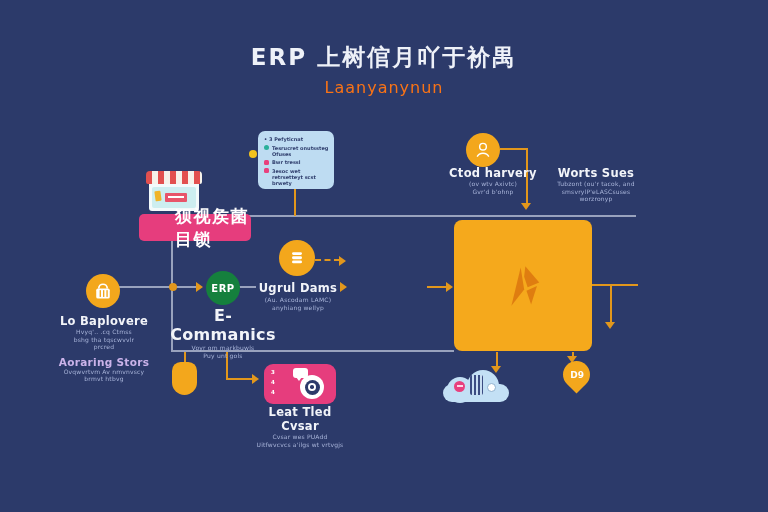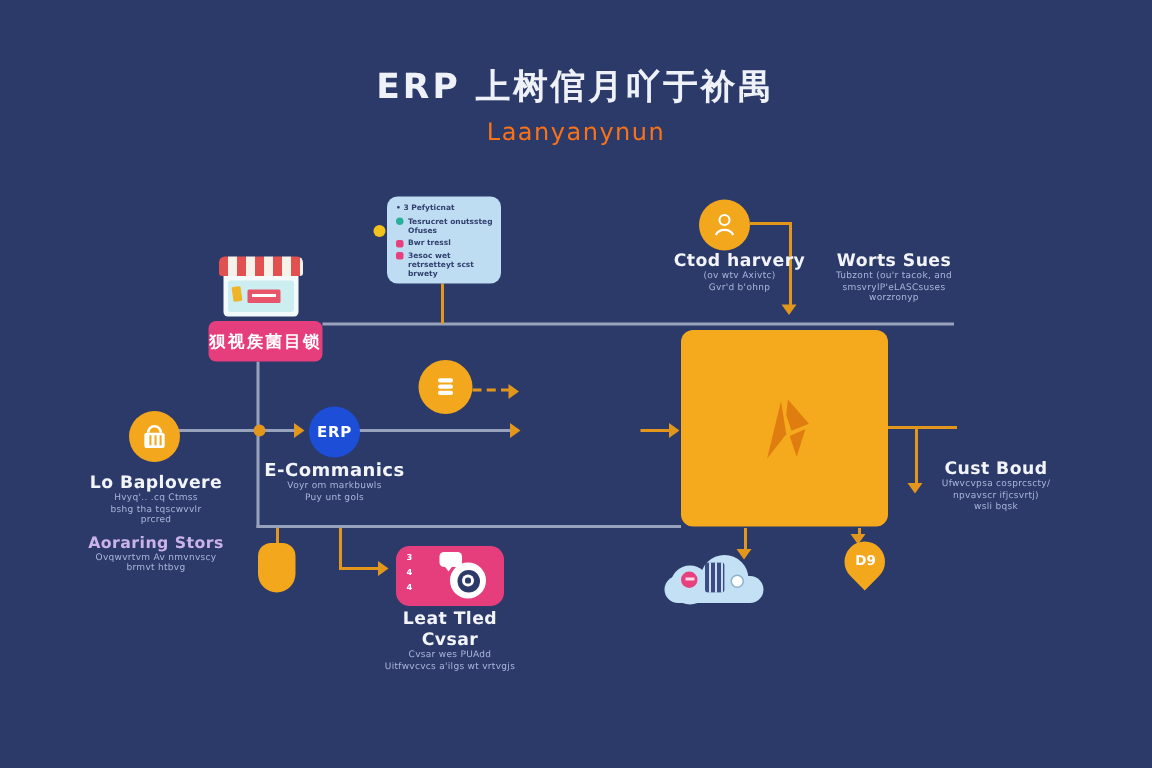--- a/index.html
+++ b/index.html
@@ -14,23 +14,23 @@
   .vline{background:#99a2bd;width:2px;}
   .hline.or,.vline.or{background:#e2971c;}
   .dash{border-top:2px dashed #e2971c;height:0;}
   .tri-r{width:0;height:0;border-top:5px solid transparent;border-bottom:5px solid transparent;border-left:7px solid #e2971c;}
   .tri-d{width:0;height:0;border-left:5px solid transparent;border-right:5px solid transparent;border-top:7px solid #e2971c;}
   .dot{background:#e2971c;border-radius:50%;}
   .node-label{color:#f2f4f9;font-weight:bold;font-size:11.5px;letter-spacing:.3px;}
   .tiny{color:#a9b5da;font-size:6px;line-height:1.25;letter-spacing:.2px;}
   .center{text-align:center;}
   .circle{border-radius:50%;background:#f3a71c;display:flex;align-items:center;justify-content:center;}
-  .erp-circle{background:#1d4ed8;color:#fff;font-weight:bold;font-size:10px;letter-spacing:.5px;}
+  .erp-circle{background:#15803d;color:#fff;font-weight:bold;font-size:10px;letter-spacing:.5px;}
   .pinkbox{background:#e63d7d;border-radius:5px;display:flex;align-items:center;justify-content:center;
-           color:#fff;font-weight:bold;font-size:11px;letter-spacing:1.5px;}
+           color:#fff;font-weight:bold;font-size:17px;letter-spacing:1.5px;padding-left:36px;}
   .bluebox{background:#cbe8f8;border-radius:9px;display:flex;align-items:center;justify-content:center;
            color:#273462;font-weight:bold;font-size:12px;letter-spacing:1px;}
   .card{background:#bedcf2;border-radius:7px;padding:5px 5px 4px 6px;box-sizing:border-box;}
   .card-row{display:flex;gap:3px;margin-bottom:2.5px;align-items:flex-start;}
   .card-txt{font-size:5px;line-height:1.2;color:#31406f;font-weight:bold;}
   .ic-g{width:5px;height:5px;border-radius:50%;background:#2ab09a;flex:0 0 auto;margin-top:.5px;}
   .ic-p{width:5px;height:5px;border-radius:1.5px;background:#e8407e;flex:0 0 auto;margin-top:.5px;}
   .square-hub{background:#f5a91c;border-radius:8px;display:flex;align-items:center;justify-content:center;}
   
   .store{width:56px;height:42px;}
@@ -150,32 +150,37 @@
     <div class="tiny">Hvyq'.. .cq Ctmss</div>
     <div class="tiny">bshg tha tqscwvvlr</div>
     <div class="tiny">prcred</div>
     <div class="alt-title" style="margin-top:5px;">Aoraring Stors</div>
     <div class="tiny">Ovqwvrtvm Av nmvnvscy</div>
     <div class="tiny">brmvt htbvg</div>
   </div>
 
   <div class="abs circle erp-circle z2" style="left:206px;top:271px;width:34px;height:34px;">ERP</div>
   <div class="abs center z2" style="left:163px;top:306px;width:120px;">
-    <div class="node-label" style="font-size:12px;">E-Commanics</div>
+    <div class="node-label" style="font-size:16px;">E-Commanics</div>
     <div class="tiny">Voyr om markbuwls</div>
     <div class="tiny">Puy unt gols</div>
   </div>
 
   <div class="abs circle z2" style="left:279px;top:240px;width:36px;height:36px;">
     <svg width="20" height="20" viewBox="0 0 24 24">
       <rect x="6" y="5" width="12" height="3.4" rx="1.7" fill="#fff"></rect>
       <rect x="6" y="10" width="12" height="3.4" rx="1.7" fill="#fff"></rect>
       <rect x="6" y="15" width="12" height="3.4" rx="1.7" fill="#fff"></rect>
     </svg>
   </div>
+  <div class="abs center" style="left:248px;top:277px;width:100px;z-index:3;">
+    <div class="node-label mask">Ugrul Dams</div>
+    <div class="tiny">(Au. Ascodam LAMC)</div>
+    <div class="tiny">anyhiang wellyp</div>
+  </div>
 
 
   <div class="abs square-hub z2" style="left:454px;top:220px;width:138px;height:131px;">
     <svg width="58" height="58" viewBox="0 0 100 100">
       <polygon points="30,84 46,18 52,56" fill="#df7d10"></polygon>
       <polygon points="54,16 78,44 58,52 52,34" fill="#df7d10"></polygon>
       <polygon points="56,58 74,50 64,82" fill="#df7d10"></polygon>
     </svg>
   </div>
 
@@ -190,26 +195,20 @@
     <div class="tiny">(ov wtv Axivtc)</div>
     <div class="tiny">Gvr'd b'ohnp</div>
   </div>
   <div class="abs center z2" style="left:546px;top:166px;width:100px;">
     <div class="node-label">Worts Sues</div>
     <div class="tiny">Tubzont (ou'r tacok, and</div>
     <div class="tiny">smsvrylP'eLASCsuses</div>
     <div class="tiny">worzronyp</div>
   </div>
 
-  <div class="abs center z2" style="left:612px;top:305px;width:104px;">
-    <div class="node-label">Cust Boud</div>
-    <div class="tiny">Ufwvcvpsa cosprcscty/</div>
-    <div class="tiny">npvavscr ifjcsvrtj)</div>
-    <div class="tiny">wsli bqsk</div>
-  </div>
 
   <div class="abs cloud z2" style="left:443px;top:368px;">
     <div class="puff" style="left:4px;top:9px;width:26px;height:26px;"></div>
     <div class="puff" style="left:24px;top:2px;width:32px;height:32px;"></div>
     <div class="base"></div>
     <div class="cl-pink"></div>
     <div class="cl-bld"></div>
     <div class="cl-clock"></div>
   </div>
 

